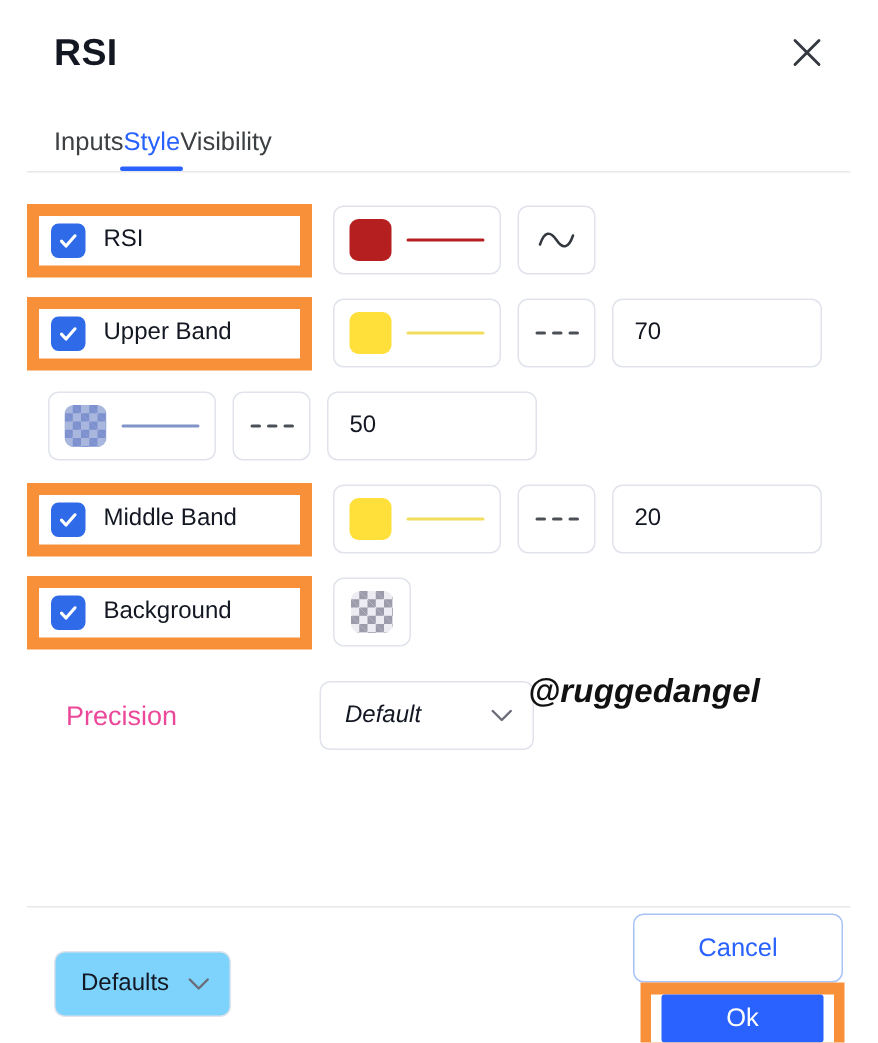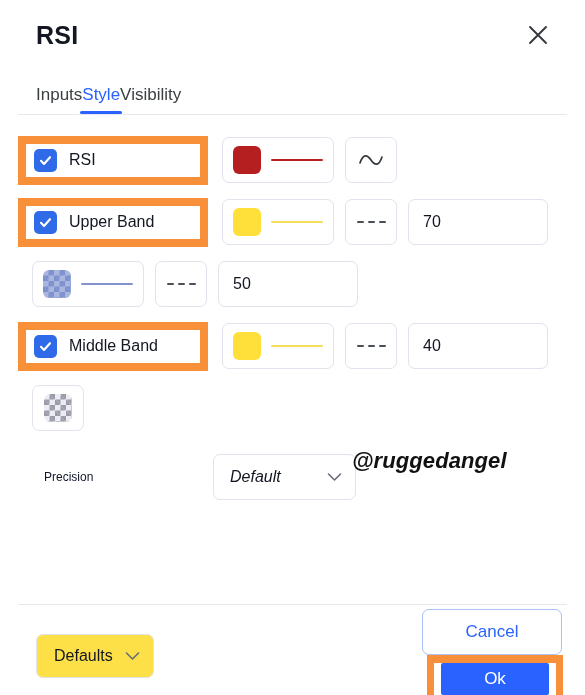--- a/index.html
+++ b/index.html
@@ -184,22 +184,22 @@
 
   
   .precision-row {
     display: flex;
     align-items: center;
     height: 64px;
     padding-left: 26px;
     margin-top: 6px;
   }
   .precision-label {
-    font-size: 12px;
-    color: #0f172a;
+    font-size: 18px;
+    color: #ec4899;
     width: 169px;
   }
   .select {
     border: 1px solid #e0e3eb;
     border-radius: 7px;
     height: 46px;
     width: 143px;
     display: flex;
     align-items: center;
     justify-content: space-between;
@@ -243,21 +243,21 @@
     border: 1px solid #e0e3eb;
     border-radius: 7px;
     height: 44px;
     padding: 0 13px 0 17px;
     display: flex;
     align-items: center;
     gap: 12px;
     font-size: 16px;
     color: #131722;
     cursor: pointer;
-    background: #fde047;
+    background: #7dd3fc;
   }
   .footer-right {
     margin-left: auto;
     display: flex;
     align-items: center;
     flex-direction: column;
   }
   .cancel-btn {
     border: 1px solid #a9c2f5;
     border-radius: 7px;
@@ -402,25 +402,35 @@
         <span class="swatch" style="background:#ffe03b"></span>
         <span class="line-preview" style="background:#f2dd5e"></span>
       </div>
       <div class="ctl style-ctl">
         <span class="dash-icon">
             <i></i>
             <i></i>
             <i></i>
           </span>
       </div>
-      <div class="ctl value-ctl">40</div>
+      <div class="ctl value-ctl">20</div>
     </div>
   </div>
 
   <div class="style-row">
+    <div class="hl-frame">
+      <div class="hl-inner">
+        <div class="checkbox">
+          <svg width="15" height="15" viewBox="0 0 15 15" aria-hidden="true">
+            <path d="M3 7.8 L6 11 L12 4.2" stroke="#ffffff" stroke-width="2.1" fill="none" stroke-linecap="round" stroke-linejoin="round"></path>
+          </svg>
+        </div>
+        <div class="row-label">Background</div>
+      </div>
+    </div>
     <div class="controls">
       <div class="ctl color-ctl narrow">
         <span class="swatch checker" style="--c1:#9b9bab; --c2:#ececf2"></span>
       </div>
     </div>
   </div>
 
   <div class="precision-row">
     <div class="precision-label">Precision</div>
     <div class="select">

